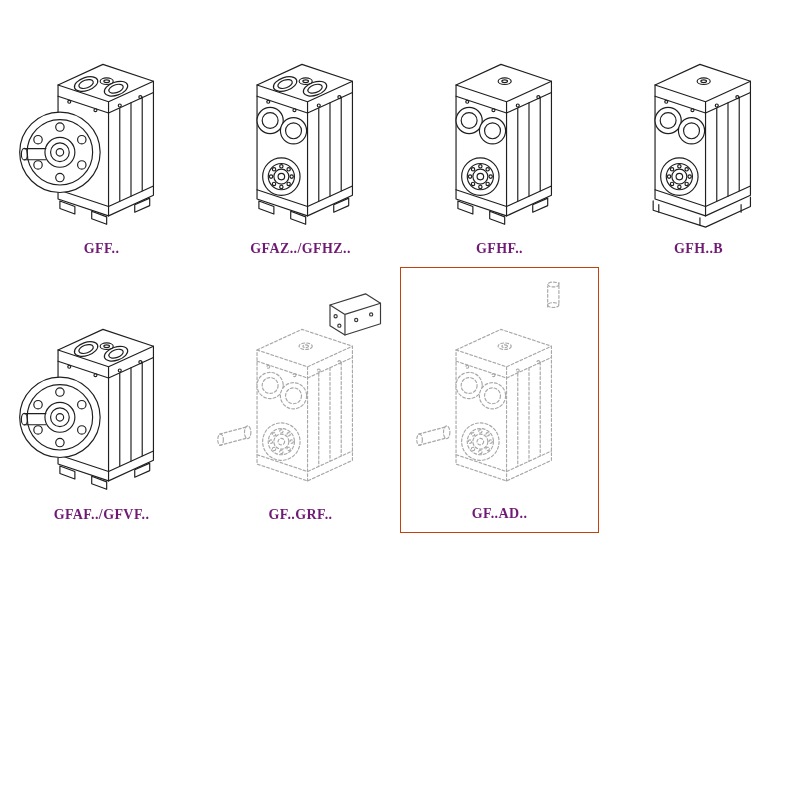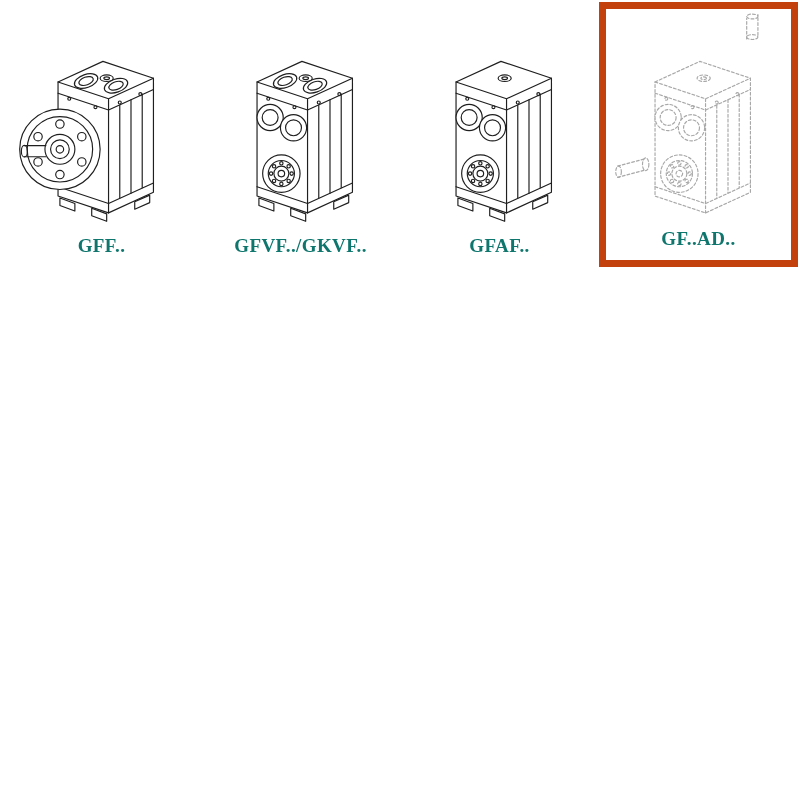--- a/index.html
+++ b/index.html
@@ -17,42 +17,42 @@
     grid-template-rows:repeat(3,1fr);
     width:800px;height:800px;
     box-sizing:border-box;
     padding:2px;
   }
   .cell{
     display:flex;flex-direction:column;align-items:center;justify-content:flex-end;
     box-sizing:border-box;
     padding-bottom:4px;
   }
-  .cell.boxed{border:7px solid #c2410c;text-align:center;}
+  .cell.boxed{border:1px solid #c2410c;text-align:center;}
   .art{
     flex:1;display:flex;align-items:center;justify-content:center;width:100%;
   }
   svg.drawing{
     width:178px;height:217px;
     fill:none;
     stroke:var(--line);
     stroke-width:1.25;
     stroke-linejoin:round;
     stroke-linecap:round;
   }
   svg.drawing.dashed{
     stroke:var(--dash);
     stroke-dasharray:3 2.2;
   }
   .attach-solid{stroke:#3a3a3a;stroke-dasharray:none;}
   .label{
     font-weight:bold;
-    font-size:19px;
+    font-size:14px;
     letter-spacing:0.4px;
-    color:#0f766e;
+    color:#701a75;
     padding:2px 0 6px 0;
     white-space:nowrap;
   }
 </style>
 </head>
 <body>
 
 <svg width="0" height="0" style="position:absolute" aria-hidden="true">
   <defs>
     <g id="gb-body">
@@ -187,42 +187,76 @@
   <div class="cell">
     <div class="art">
       <svg class="drawing solid" viewBox="0 0 190 232">
         <use href="#gb-body"></use>
           <use href="#gb-feet"></use>
           <use href="#gb-topellipses"></use>
           <use href="#gb-frontpair"></use>
           <use href="#gb-hub"></use>
       </svg>
     </div>
-    <div class="label">GFVF../GKVF..</div>
-  </div>
-
-  <div class="cell">
-    <div class="art">
-      <svg class="drawing solid" viewBox="0 0 190 232">
-        <use href="#gb-body"></use>
-          <use href="#gb-feet"></use>
-          <use href="#gb-frontpair"></use>
-          <use href="#gb-hub"></use>
-      </svg>
-    </div>
-    <div class="label">GFAF..</div>
-  </div>
-
-
-
-
-
-
-
-
+    <div class="label">GFAZ../GFHZ..</div>
+  </div>
+
+  <div class="cell">
+    <div class="art">
+      <svg class="drawing solid" viewBox="0 0 190 232">
+        <use href="#gb-body"></use>
+          <use href="#gb-feet"></use>
+          <use href="#gb-frontpair"></use>
+          <use href="#gb-hub"></use>
+      </svg>
+    </div>
+    <div class="label">GFHF..</div>
+  </div>
+
+
+
+  <div class="cell">
+    <div class="art">
+      <svg class="drawing solid" viewBox="0 0 190 232">
+        <use href="#gb-body"></use>
+          <use href="#gb-frontpair"></use>
+          <use href="#gb-hub"></use>
+          <use href="#gb-base"></use>
+      </svg>
+    </div>
+    <div class="label">GFH..B</div>
+  </div>
+
+
+
+  <div class="cell">
+    <div class="art">
+      <svg class="drawing solid" viewBox="0 0 190 232">
+        <use href="#gb-body"></use>
+          <use href="#gb-feet"></use>
+          <use href="#gb-topellipses"></use>
+          <use href="#gb-flange"></use>
+      </svg>
+    </div>
+    <div class="label">GFAF../GFVF..</div>
+  </div>
+
+
+  <div class="cell">
+    <div class="art">
+      <svg class="drawing dashed" viewBox="0 0 190 232">
+        <use href="#gb-body"></use>
+          <use href="#gb-frontpair"></use>
+          <use href="#gb-hub"></use>
+          <use href="#gb-leftshaft"></use>
+          <use href="#gb-inbox" class="attach-solid"></use>
+      </svg>
+    </div>
+    <div class="label">GF..GRF..</div>
+  </div>
 
   <div class="cell boxed">
     <div class="art">
       <svg class="drawing dashed" viewBox="0 0 190 232">
         <use href="#gb-body"></use>
           <use href="#gb-frontpair"></use>
           <use href="#gb-hub"></use>
           <use href="#gb-leftshaft"></use>
           <use href="#gb-inshaft"></use>
       </svg>

